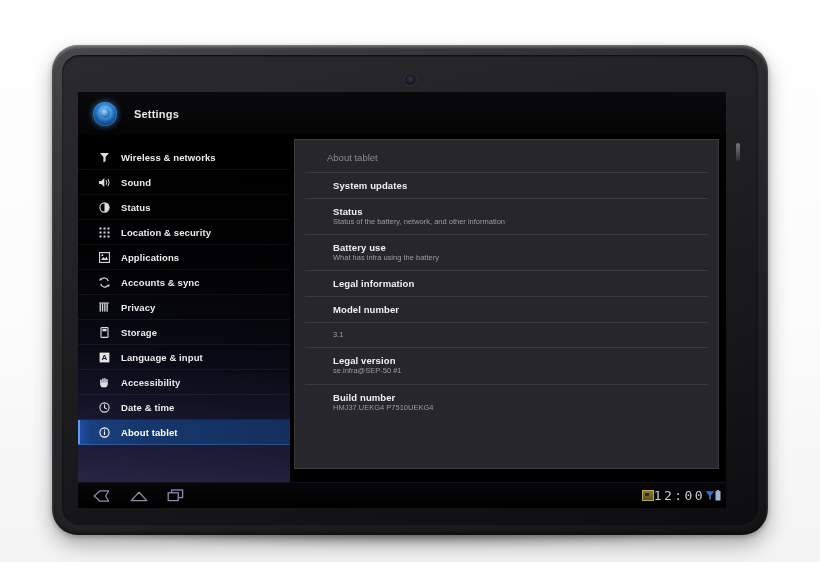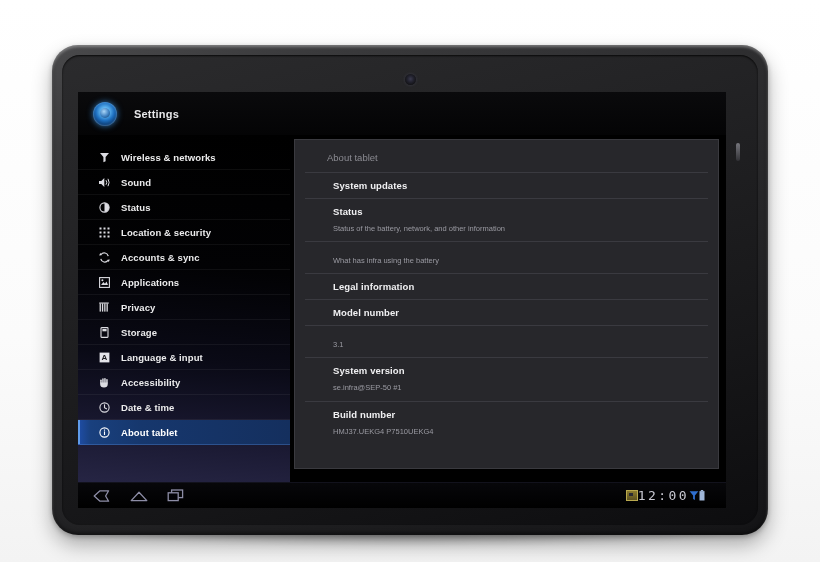--- a/index.html
+++ b/index.html
@@ -155,35 +155,35 @@
   }
   .row {
     border-top: 1px solid #3a3a40;
     padding: 7px 0 7px 28px;
   }
   .row-title {
     color: #f0f0f2; font-size: 9.5px; font-weight: bold;
     letter-spacing: 0.1px;
   }
   .row-sub {
-    color: #9a9aa2; font-size: 7.5px; margin-top: 7px; line-height: 1.35;
+    color: #9a9aa2; font-size: 7.5px; margin-top: 0; line-height: 1.35;
   }
 
   
   #sysbar {
     position: absolute; left: 0; bottom: 0;
     width: 648px; height: 25px;
     background: linear-gradient(180deg,#07070a 0%,#000000 100%);
     display: flex; align-items: center;
     border-top: 1px solid rgba(70,70,110,0.25);
   }
   #navkeys { display: flex; align-items: center; margin-left: 14px; gap: 18px; }
   .navkey { width: 19px; height: 15px; display: flex; align-items: center; justify-content: center; }
   #status-area {
-    margin-left: auto; margin-right: 21px;
+    margin-left: auto; margin-right: 5px;
     display: flex; align-items: center; gap: 0;
   }
   #notif-icon {
     width: 10px; height: 9px;
     background: linear-gradient(180deg,#8a7a2e,#5d5220);
     border: 1px solid #b9a94e;
     position: relative;
   }
   #notif-icon::after {
     content:""; position:absolute; left:2px; top:2px; width:4px; height:3px; background:#2a2a33;
@@ -263,38 +263,38 @@
                       <rect x="8.5" y="8.5" width="2" height="2"></rect>
                   </g>
                 </svg>
               </span>
               <span class="nav-label">Location &amp; security</span>
             </div>
 
             <div class="nav-item">
               <span class="nav-ico">
                 <svg width="11" height="11" viewBox="0 0 11 11">
+                    <rect x="0.6" y="0.6" width="9.8" height="9.8" fill="none" stroke="#dcdce2" stroke-width="1.1"></rect>
+                    <path d="M2 8 L4.4 5 L6 6.8 L7.5 4.5 L9 8 Z" fill="#dcdce2"></path>
+                    <circle cx="3.4" cy="3.2" r="1" fill="#dcdce2"></circle>
+                  </svg>
+              </span>
+              <span class="nav-label">Applications</span>
+            </div>
+
+            <div class="nav-item">
+              <span class="nav-ico">
+                <svg width="11" height="11" viewBox="0 0 11 11">
                   <path d="M9.2 4.2 A4 4 0 0 0 2 2.6" stroke="#dcdce2" stroke-width="1.2" fill="none"></path>
                   <path d="M1.8 6.8 A4 4 0 0 0 9 8.4" stroke="#dcdce2" stroke-width="1.2" fill="none"></path>
                   <path d="M1.3 0.8 L2.6 3.3 L0.2 3.4 Z" fill="#dcdce2"></path>
                   <path d="M9.7 10.2 L8.4 7.7 L10.8 7.6 Z" fill="#dcdce2"></path>
                 </svg>
               </span>
               <span class="nav-label">Accounts &amp; sync</span>
-            </div>
-
-            <div class="nav-item">
-              <span class="nav-ico">
-                <svg width="11" height="11" viewBox="0 0 11 11">
-                    <rect x="0.6" y="0.6" width="9.8" height="9.8" fill="none" stroke="#dcdce2" stroke-width="1.1"></rect>
-                    <path d="M2 8 L4.4 5 L6 6.8 L7.5 4.5 L9 8 Z" fill="#dcdce2"></path>
-                    <circle cx="3.4" cy="3.2" r="1" fill="#dcdce2"></circle>
-                  </svg>
-              </span>
-              <span class="nav-label">Applications</span>
             </div>
 
             <div class="nav-item">
               <span class="nav-ico">
                 <svg width="11" height="11" viewBox="0 0 11 11">
                     <g fill="#dcdce2">
                       <rect x="0.6" y="1.4" width="1.3" height="8.2"></rect>
                       <rect x="2.9" y="1.4" width="1.3" height="8.2"></rect>
                       <rect x="5.2" y="1.4" width="1.3" height="8.2"></rect>
                       <rect x="7.5" y="1.4" width="1.3" height="8.2"></rect>
@@ -371,37 +371,38 @@
               <div class="row">
                 <div class="row-title">System updates</div>
               </div>
 
               <div class="row">
                 <div class="row-title">Status</div>
                 <div class="row-sub">Status of the battery, network, and other information</div>
               </div>
 
               <div class="row">
+                <div class="row-title">Battery use</div>
                 <div class="row-sub">What has infra using the battery</div>
               </div>
 
               <div class="row">
                 <div class="row-title">Legal information</div>
               </div>
 
               <div class="row">
                 <div class="row-title">Model number</div>
               </div>
 
               <div class="row">
                 <div class="row-sub">3.1</div>
               </div>
 
               <div class="row">
-                <div class="row-title">System version</div>
+                <div class="row-title">Legal version</div>
                 <div class="row-sub">se.infra@SEP-50 #1</div>
               </div>
 
               <div class="row">
                 <div class="row-title">Build number</div>
                 <div class="row-sub">HMJ37.UEKG4 P7510UEKG4</div>
               </div>
 
             </div>
           </div>

